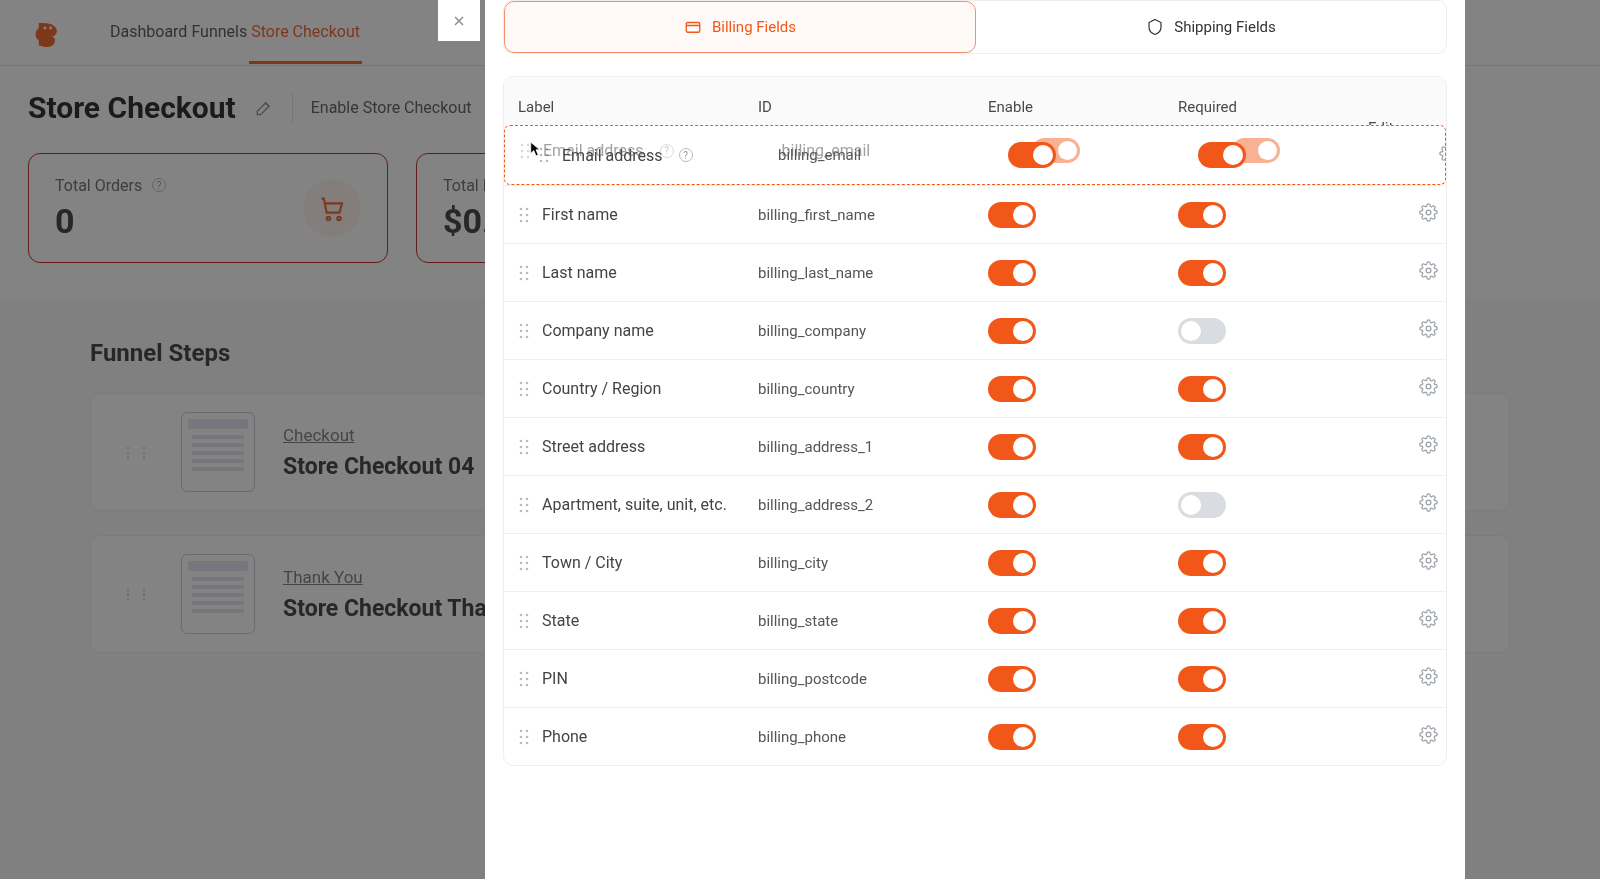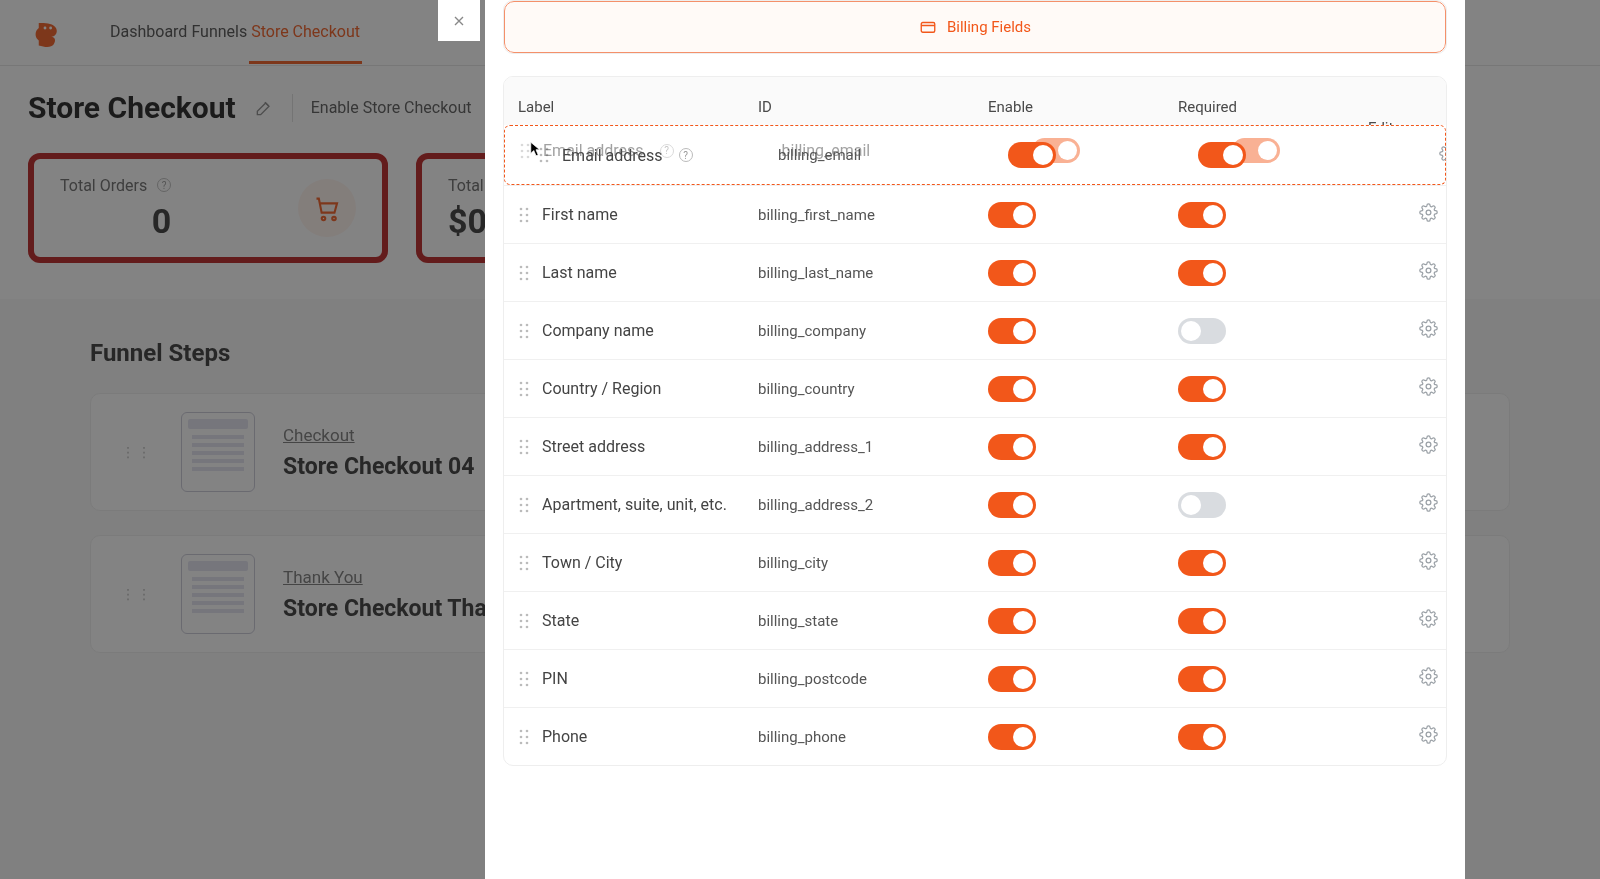--- a/index.html
+++ b/index.html
@@ -44,24 +44,23 @@
       display: flex; align-items: center; gap: 18px;
       margin-bottom: 28px;
     }
     .page-title { font-size: 30px; font-weight: 700; color: #1a1a1a; }
     .title-edit-icon { color: #888; display:flex; align-items:center; }
     .title-sep { width:1px; height:28px; background:#ddd; }
     .enable-sc-label { color:#555; font-size:16px; }
 
     .stats-row { display:flex; gap:28px; }
     .stat-card {
-      border:6px solid #b91c1c; border-radius:12px; padding:22px 26px;
+      border:1px solid #b91c1c; border-radius:12px; padding:22px 26px;
       width: 360px; height: 110px; display:flex; align-items:center;
       justify-content: space-between;
-      text-align: right;
     }
     .stat-info .stat-label { color:#666; font-size:16px; display:flex; align-items:center; gap:6px;}
     .stat-info .stat-value { font-size:34px; font-weight:700; margin-top:6px;}
     .stat-icon-wrap {
       width:58px; height:58px; border-radius:50%; background:#fff3ee;
       display:flex; align-items:center; justify-content:center; color:#f2571a;
     }
 
     .funnel-section { background:#f8f8f8; margin:36px -28px 0; padding:40px 90px; height: 600px;}
     .funnel-title { font-size:24px; font-weight:700; margin-bottom:26px;}
@@ -291,20 +290,26 @@
 
 <div class="panel">
 
   <div class="tab-row">
     <div class="tab active">
       <svg width="18" height="18" viewBox="0 0 24 24" fill="none" stroke="currentColor" stroke-width="1.8">
           <rect x="3" y="6" width="18" height="13" rx="2"></rect>
           <path d="M3 10h18"></path>
         </svg>
       <span>Billing Fields</span>
+    </div>
+    <div class="tab">
+      <svg width="18" height="18" viewBox="0 0 24 24" fill="none" stroke="currentColor" stroke-width="1.6">
+          <path d="M12 2l8 4v6c0 5-3.5 8.5-8 10-4.5-1.5-8-5-8-10V6l8-4z"></path>
+        </svg>
+      <span>Shipping Fields</span>
     </div>
   </div>
 
   <div class="field-table">
     <div class="ft-head">
       <div>Label</div>
       <div>ID</div>
       <div>Enable</div>
       <div>Required</div>
       <div class="col-edit">Edit</div>

